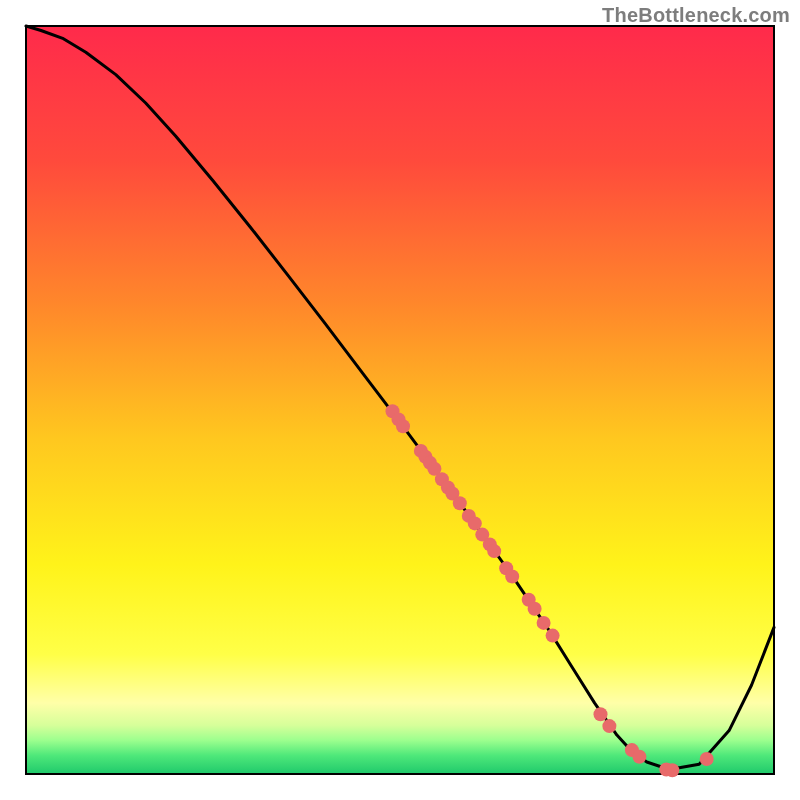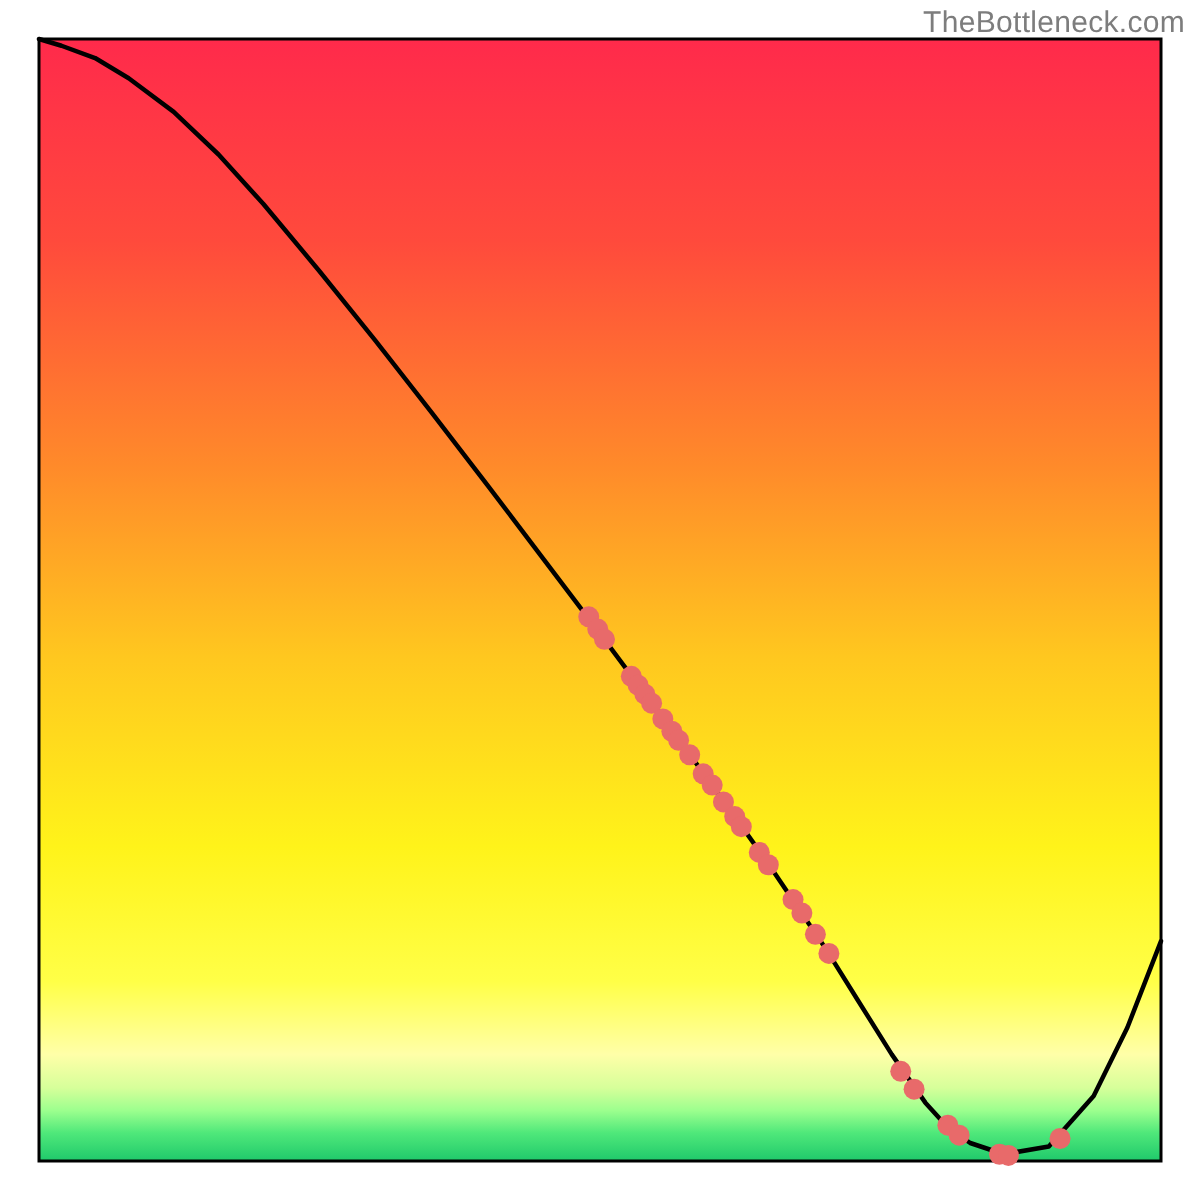--- a/index.html
+++ b/index.html
@@ -14,21 +14,21 @@
   .stage {
     position: relative;
     width: 800px;
     height: 800px;
   }
   .attribution {
     position: absolute;
     top: 4px;
     right: 10px;
     font-size: 20px;
-    font-weight: 400;
+    font-weight: 700;
     color: #7d7d7d;
     letter-spacing: 0.2px;
   }
   svg {
     position: absolute;
     top: 0;
     left: 0;
   }
 </style>
 </head>

